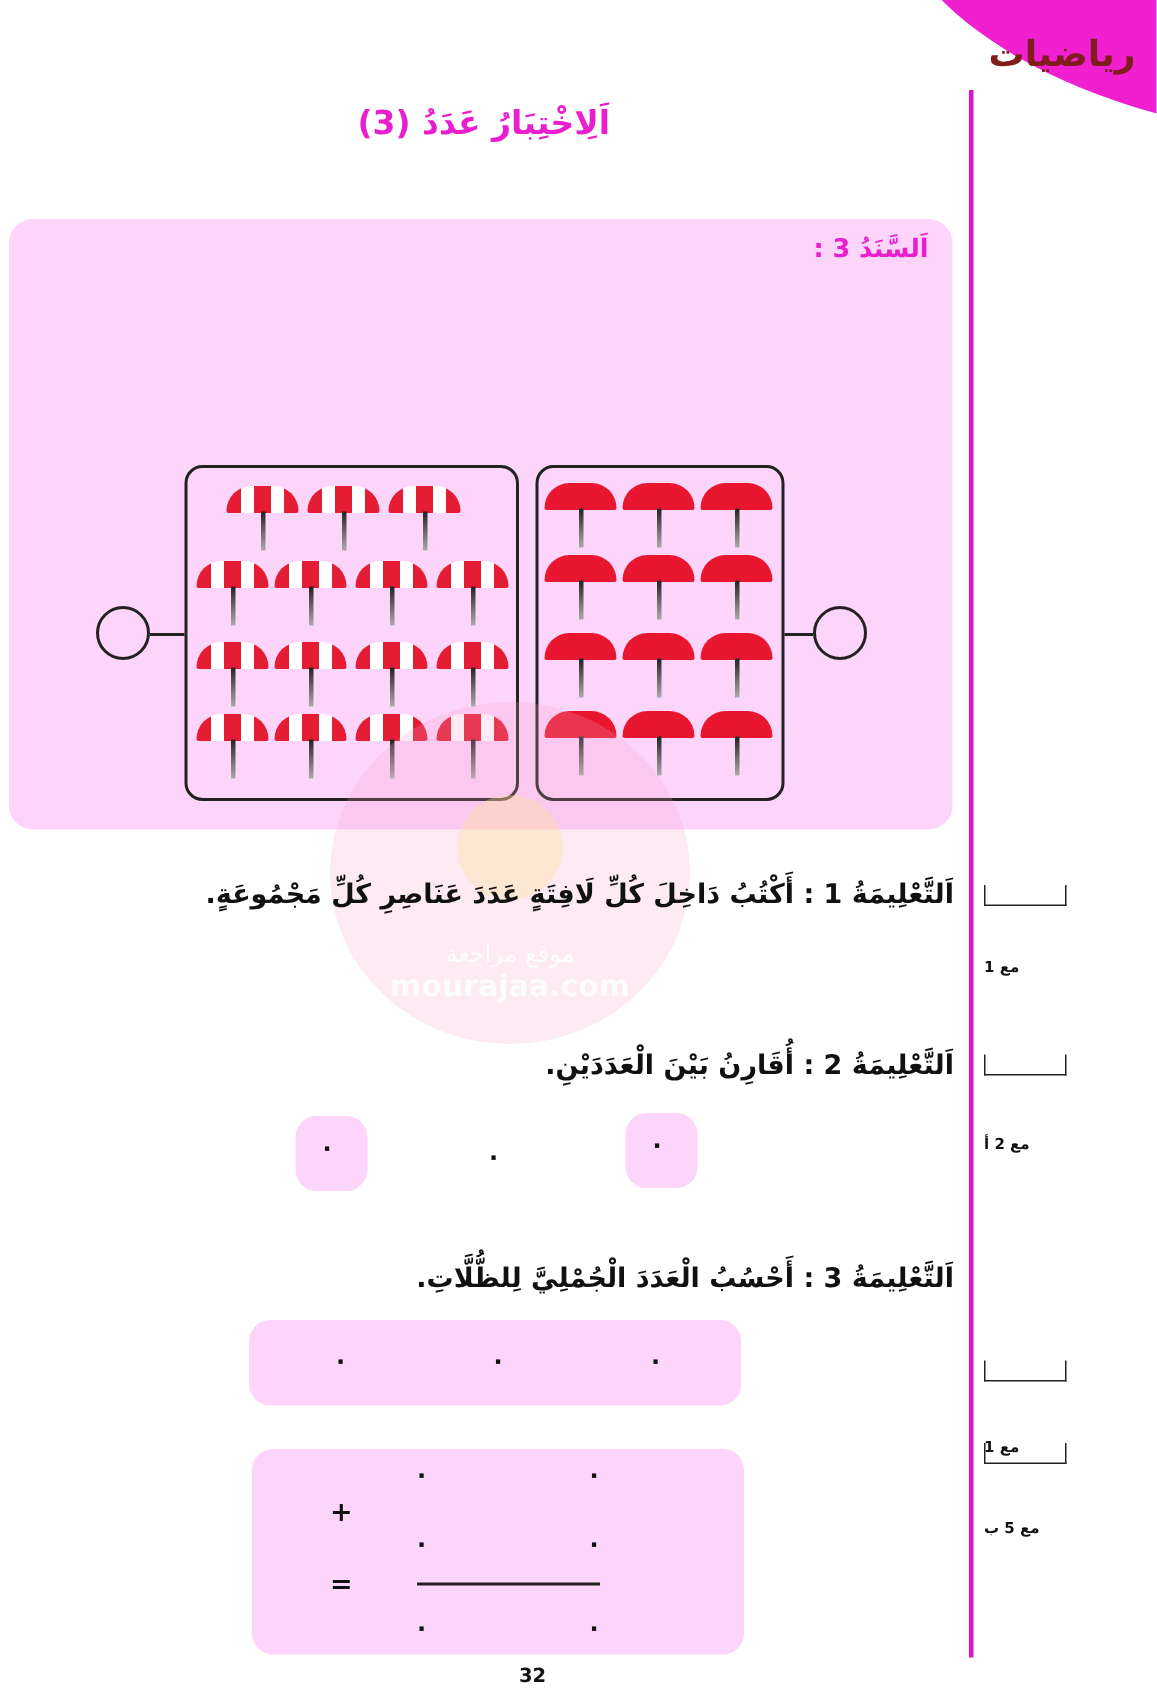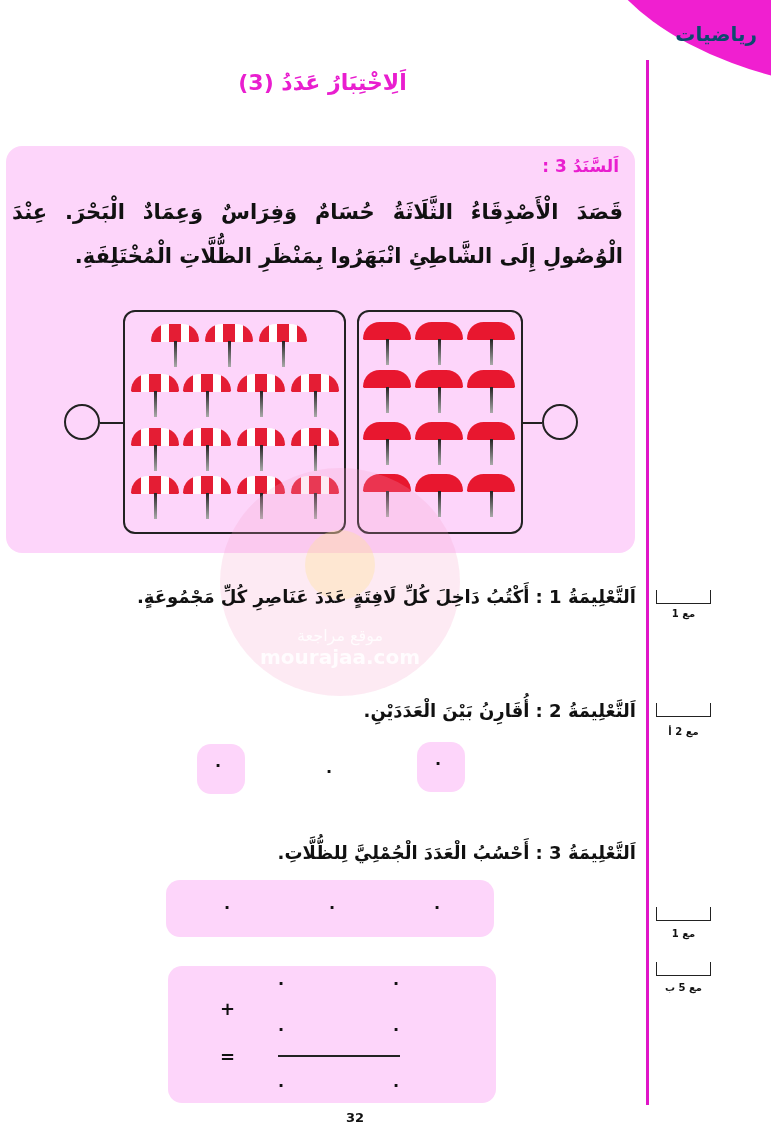--- a/index.html
+++ b/index.html
@@ -5,22 +5,22 @@
   * { box-sizing: border-box; margin: 0; padding: 0; }
   html, body { width: 771px; height: 1127px; background: #ffffff; overflow: hidden; }
   body { position: relative; font-family: "DejaVu Sans", sans-serif; color: #111; }
 
   .corner-tab {
     position: absolute; left: 580px; top: -70px; width: 260px; height: 140px;
     background: #f01fd0; border-radius: 0 0 0 100%;
     transform: rotate(8deg);
   }
   .corner-label {
-    position: absolute; right: 14px; top: 22px; color: #0c4a6e; font-weight: bold;
-    font-size: 20px; direction: rtl;
+    position: absolute; right: 14px; top: 22px; color: #7f1d1d; font-weight: bold;
+    font-size: 24px; direction: rtl;
   }
   .margin-line { position: absolute; left: 646px; top: 60px; width: 3px; height: 1045px; background: #e015c8; }
 
   .page-title {
     position: absolute; left: 0; width: 645px; top: 70px; text-align: center;
     color: #e91ecf; font-weight: bold; font-size: 22px; direction: rtl;
   }
 
   .source-box {
     position: absolute; left: 6px; top: 146px; width: 629px; height: 407px;
@@ -36,21 +36,21 @@
   .connector { position: absolute; height: 2px; background: #222; }
 
   .umb { position: absolute; width: 48px; height: 44px; }
   .umb .canopy { position: absolute; left: 0; top: 0; width: 48px; height: 18px; border-radius: 48px 48px 4px 4px; }
   .umb.striped .canopy { background: linear-gradient(90deg, #e41d34 0 20%, #fff 20% 38%, #e41d34 38% 62%, #fff 62% 80%, #e41d34 80%); }
   .umb.solid .canopy { background: #e8172f; }
   .umb .pole { position: absolute; left: 23px; top: 17px; width: 3px; height: 26px; background: linear-gradient(#222, #aaa); }
 
   .instruction { position: absolute; right: 135px; direction: rtl; font-size: 18px; font-weight: bold; }
   .score-box { position: absolute; left: 656px; width: 55px; height: 14px; border-left: 1.5px solid #222; border-right: 1.5px solid #222; border-bottom: 1.5px solid #222; }
-  .score-label { position: absolute; left: 656px; width: 55px; text-align: center; font-size: 10px; direction: rtl; font-weight: bold; }
+  .score-label { position: absolute; left: 656px; width: 55px; text-align: left; font-size: 10px; direction: rtl; font-weight: bold; margin-top: 32px; }
 
   .pink-box { position: absolute; background: #fdd5fa; border-radius: 14px; }
   .dot { position: absolute; font-size: 16px; font-weight: bold; }
 
   .watermark { position: absolute; left: 220px; top: 468px; width: 240px; height: 228px; border-radius: 50%; background: rgba(245,160,200,0.22); }
   .wm-inner { position: absolute; left: 305px; top: 530px; width: 70px; height: 70px; border-radius: 50%; background: rgba(255,225,150,0.35); }
   .wm-text1 { position: absolute; left: 270px; top: 626px; width: 140px; text-align: center; color: rgba(255,255,255,0.85); font-size: 16px; direction: rtl; }
   .wm-text2 { position: absolute; left: 250px; top: 645px; width: 180px; text-align: center; color: rgba(255,255,255,0.85); font-size: 20px; font-weight: bold; }
 
   .page-number { position: absolute; left: 335px; top: 1110px; width: 40px; text-align: center; font-size: 13px; font-weight: bold; }
@@ -59,21 +59,20 @@
 <body>
 
 <div class="corner-tab"></div>
 <div class="corner-label">رياضيات</div>
 <div class="margin-line"></div>
 
 <div class="page-title">اَلِاخْتِبَارُ عَدَدُ (3)</div>
 
 <div class="source-box">
   <div class="source-label">اَلسَّنَدُ 3 :</div>
-  <div class="source-text">قَصَدَ الْأَصْدِقَاءُ الثَّلَاثَةُ حُسَامٌ وَفِرَاسٌ وَعِمَادٌ الْبَحْرَ. عِنْدَ الْوُصُولِ إِلَى الشَّاطِئِ انْبَهَرُوا بِمَنْظَرِ الظُّلَّاتِ الْمُخْتَلِفَةِ.</div>
 
   <div class="count-circle" style="left:58px; top:258px;"></div>
   <div class="connector" style="left:94px; top:276px; width:23px;"></div>
   <div class="count-circle" style="left:536px; top:258px;"></div>
   <div class="connector" style="left:517px; top:276px; width:19px;"></div>
 
   <div class="group group-left">
     <div class="umb striped" style="left:26px;top:12px;">
         <div class="canopy"></div>
         <div class="pole"></div>

